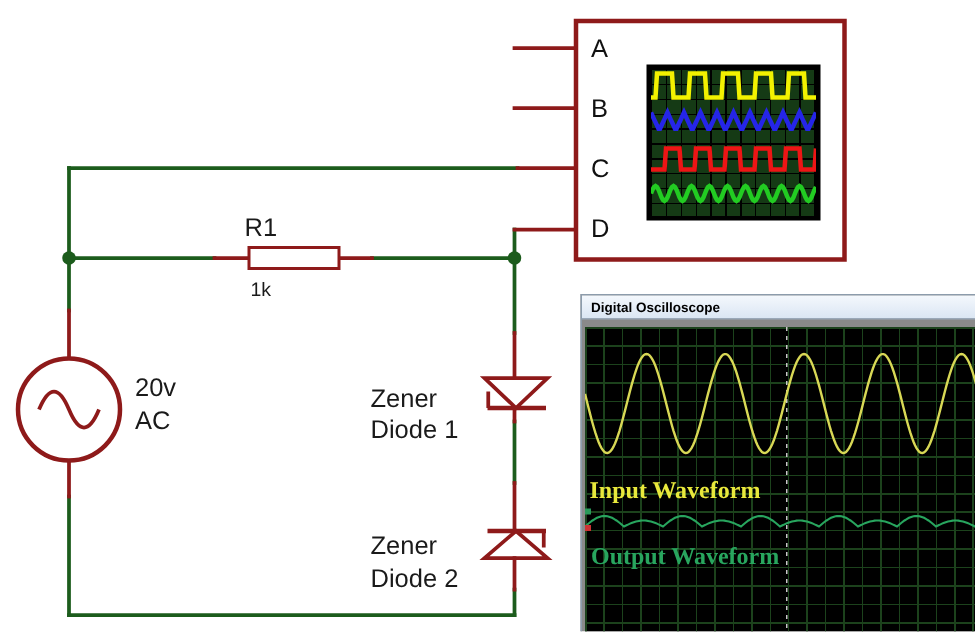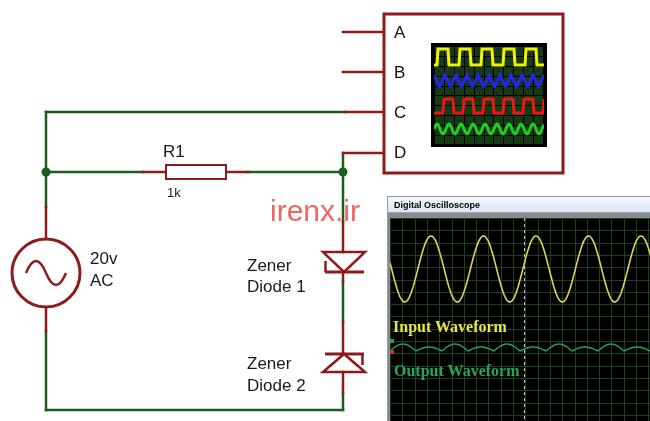--- a/index.html
+++ b/index.html
@@ -116,21 +116,20 @@
     <svg id="mini-waves" width="110" height="98" viewBox="0 0 110 98">
       <g>
           <polyline points="0.0,19.0 1.0,19.0 2.0,19.0 3.0,19.0 4.0,3.0 5.0,3.0 6.0,3.0 7.0,3.0 8.0,3.0 9.0,3.0 10.0,3.0 11.0,3.0 12.0,3.0 13.0,3.0 14.0,3.0 15.0,19.0 16.0,19.0 17.0,19.0 18.0,19.0 19.0,19.0 20.0,19.0 21.0,19.0 22.0,19.0 23.0,19.0 24.0,19.0 25.0,19.0 26.0,3.0 27.0,3.0 28.0,3.0 29.0,3.0 30.0,3.0 31.0,3.0 32.0,3.0 33.0,3.0 34.0,3.0 35.0,3.0 36.0,3.0 37.0,19.0 38.0,19.0 39.0,19.0 40.0,19.0 41.0,19.0 42.0,19.0 43.0,19.0 44.0,19.0 45.0,19.0 46.0,19.0 47.0,19.0 48.0,3.0 49.0,3.0 50.0,3.0 51.0,3.0 52.0,3.0 53.0,3.0 54.0,3.0 55.0,3.0 56.0,3.0 57.0,3.0 58.0,3.0 59.0,19.0 60.0,19.0 61.0,19.0 62.0,19.0 63.0,19.0 64.0,19.0 65.0,19.0 66.0,19.0 67.0,19.0 68.0,19.0 69.0,19.0 70.0,3.0 71.0,3.0 72.0,3.0 73.0,3.0 74.0,3.0 75.0,3.0 76.0,3.0 77.0,3.0 78.0,3.0 79.0,3.0 80.0,3.0 81.0,19.0 82.0,19.0 83.0,19.0 84.0,19.0 85.0,19.0 86.0,19.0 87.0,19.0 88.0,19.0 89.0,19.0 90.0,19.0 91.0,19.0 92.0,3.0 93.0,3.0 94.0,3.0 95.0,3.0 96.0,3.0 97.0,3.0 98.0,3.0 99.0,3.0 100.0,3.0 101.0,3.0 102.0,3.0 103.0,19.0 104.0,19.0 105.0,19.0 106.0,19.0 107.0,19.0 108.0,19.0 109.0,19.0 110.0,19.0" fill="none" stroke="#f2f200" stroke-width="3"></polyline>
           <polyline points="0.0,29.0 1.0,31.2 2.0,33.4 3.0,35.5 4.0,37.7 5.0,39.9 6.0,39.9 7.0,37.7 8.0,35.5 9.0,33.4 10.0,31.2 11.0,29.0 12.0,31.2 13.0,33.4 14.0,35.5 15.0,37.7 16.0,39.9 17.0,39.9 18.0,37.7 19.0,35.5 20.0,33.4 21.0,31.2 22.0,29.0 23.0,31.2 24.0,33.4 25.0,35.5 26.0,37.7 27.0,39.9 28.0,39.9 29.0,37.7 30.0,35.5 31.0,33.4 32.0,31.2 33.0,29.0 34.0,31.2 35.0,33.4 36.0,35.5 37.0,37.7 38.0,39.9 39.0,39.9 40.0,37.7 41.0,35.5 42.0,33.4 43.0,31.2 44.0,29.0 45.0,31.2 46.0,33.4 47.0,35.5 48.0,37.7 49.0,39.9 50.0,39.9 51.0,37.7 52.0,35.5 53.0,33.4 54.0,31.2 55.0,29.0 56.0,31.2 57.0,33.4 58.0,35.5 59.0,37.7 60.0,39.9 61.0,39.9 62.0,37.7 63.0,35.5 64.0,33.4 65.0,31.2 66.0,29.0 67.0,31.2 68.0,33.4 69.0,35.5 70.0,37.7 71.0,39.9 72.0,39.9 73.0,37.7 74.0,35.5 75.0,33.4 76.0,31.2 77.0,29.0 78.0,31.2 79.0,33.4 80.0,35.5 81.0,37.7 82.0,39.9 83.0,39.9 84.0,37.7 85.0,35.5 86.0,33.4 87.0,31.2 88.0,29.0 89.0,31.2 90.0,33.4 91.0,35.5 92.0,37.7 93.0,39.9 94.0,39.9 95.0,37.7 96.0,35.5 97.0,33.4 98.0,31.2 99.0,29.0 100.0,31.2 101.0,33.4 102.0,35.5 103.0,37.7 104.0,39.9 105.0,39.9 106.0,37.7 107.0,35.5 108.0,33.4 109.0,31.2 110.0,29.0" fill="none" stroke="#2525e8" stroke-width="3"></polyline>
           <polyline points="0.0,67.0 1.0,67.0 2.0,67.0 3.0,67.0 4.0,67.0 5.0,67.0 6.0,67.0 7.0,67.0 8.0,67.0 9.0,67.0 10.0,53.0 11.0,53.0 12.0,53.0 13.0,53.0 14.0,53.0 15.0,53.0 16.0,53.0 17.0,53.0 18.0,53.0 19.0,53.0 20.0,67.0 21.0,67.0 22.0,67.0 23.0,67.0 24.0,67.0 25.0,67.0 26.0,67.0 27.0,67.0 28.0,67.0 29.0,67.0 30.0,53.0 31.0,53.0 32.0,53.0 33.0,53.0 34.0,53.0 35.0,53.0 36.0,53.0 37.0,53.0 38.0,53.0 39.0,53.0 40.0,67.0 41.0,67.0 42.0,67.0 43.0,67.0 44.0,67.0 45.0,67.0 46.0,67.0 47.0,67.0 48.0,67.0 49.0,67.0 50.0,53.0 51.0,53.0 52.0,53.0 53.0,53.0 54.0,53.0 55.0,53.0 56.0,53.0 57.0,53.0 58.0,53.0 59.0,53.0 60.0,67.0 61.0,67.0 62.0,67.0 63.0,67.0 64.0,67.0 65.0,67.0 66.0,67.0 67.0,67.0 68.0,67.0 69.0,67.0 70.0,53.0 71.0,53.0 72.0,53.0 73.0,53.0 74.0,53.0 75.0,53.0 76.0,53.0 77.0,53.0 78.0,53.0 79.0,53.0 80.0,67.0 81.0,67.0 82.0,67.0 83.0,67.0 84.0,67.0 85.0,67.0 86.0,67.0 87.0,67.0 88.0,67.0 89.0,67.0 90.0,53.0 91.0,53.0 92.0,53.0 93.0,53.0 94.0,53.0 95.0,53.0 96.0,53.0 97.0,53.0 98.0,53.0 99.0,53.0 100.0,67.0 101.0,67.0 102.0,67.0 103.0,67.0 104.0,67.0 105.0,67.0 106.0,67.0 107.0,67.0 108.0,67.0 109.0,67.0 110.0,53.0" fill="none" stroke="#ee1515" stroke-width="3"></polyline>
           <polyline points="0.0,83.0 1.0,80.5 2.0,78.7 3.0,78.0 4.0,78.7 5.0,80.5 6.0,83.0 7.0,85.5 8.0,87.3 9.0,88.0 10.0,87.3 11.0,85.5 12.0,83.0 13.0,80.5 14.0,78.7 15.0,78.0 16.0,78.7 17.0,80.5 18.0,83.0 19.0,85.5 20.0,87.3 21.0,88.0 22.0,87.3 23.0,85.5 24.0,83.0 25.0,80.5 26.0,78.7 27.0,78.0 28.0,78.7 29.0,80.5 30.0,83.0 31.0,85.5 32.0,87.3 33.0,88.0 34.0,87.3 35.0,85.5 36.0,83.0 37.0,80.5 38.0,78.7 39.0,78.0 40.0,78.7 41.0,80.5 42.0,83.0 43.0,85.5 44.0,87.3 45.0,88.0 46.0,87.3 47.0,85.5 48.0,83.0 49.0,80.5 50.0,78.7 51.0,78.0 52.0,78.7 53.0,80.5 54.0,83.0 55.0,85.5 56.0,87.3 57.0,88.0 58.0,87.3 59.0,85.5 60.0,83.0 61.0,80.5 62.0,78.7 63.0,78.0 64.0,78.7 65.0,80.5 66.0,83.0 67.0,85.5 68.0,87.3 69.0,88.0 70.0,87.3 71.0,85.5 72.0,83.0 73.0,80.5 74.0,78.7 75.0,78.0 76.0,78.7 77.0,80.5 78.0,83.0 79.0,85.5 80.0,87.3 81.0,88.0 82.0,87.3 83.0,85.5 84.0,83.0 85.0,80.5 86.0,78.7 87.0,78.0 88.0,78.7 89.0,80.5 90.0,83.0 91.0,85.5 92.0,87.3 93.0,88.0 94.0,87.3 95.0,85.5 96.0,83.0 97.0,80.5 98.0,78.7 99.0,78.0 100.0,78.7 101.0,80.5 102.0,83.0 103.0,85.5 104.0,87.3 105.0,88.0 106.0,87.3 107.0,85.5 108.0,83.0 109.0,80.5 110.0,78.7" fill="none" stroke="#22cc22" stroke-width="3"></polyline>
         </g>
     </svg>
   </div>
 
-  <div id="watermark">irenx.ir</div>
 
   <div id="scope-window">
     <div id="scope-titlebar">Digital Oscilloscope</div>
     <div id="scope-screen">
       <div id="dashed-line"></div>
       <svg id="scope-traces-svg" width="264" height="207" viewBox="0 0 264 207">
         <g>
             <polyline points="0.0,44.6 1.0,48.5 2.0,52.5 3.0,56.4 4.0,60.3 5.0,64.0 6.0,67.5 7.0,70.8 8.0,73.8 9.0,76.5 10.0,78.8 11.0,80.7 12.0,82.2 13.0,83.3 14.0,83.9 15.0,84.0 16.0,83.6 17.0,82.8 18.0,81.5 19.0,79.8 20.0,77.7 21.0,75.2 22.0,72.3 23.0,69.2 24.0,65.8 25.0,62.1 26.0,58.3 27.0,54.4 28.0,50.5 29.0,46.6 30.0,42.7 31.0,38.9 32.0,35.4 33.0,32.0 34.0,28.9 35.0,26.1 36.0,23.7 37.0,21.7 38.0,20.1 39.0,18.9 40.0,18.2 41.0,18.0 42.0,18.2 43.0,18.9 44.0,20.1 45.0,21.7 46.0,23.7 47.0,26.1 48.0,28.9 49.0,32.0 50.0,35.4 51.0,38.9 52.0,42.7 53.0,46.6 54.0,50.5 55.0,54.4 56.0,58.3 57.0,62.1 58.0,65.8 59.0,69.2 60.0,72.3 61.0,75.2 62.0,77.7 63.0,79.8 64.0,81.5 65.0,82.8 66.0,83.6 67.0,84.0 68.0,83.9 69.0,83.3 70.0,82.2 71.0,80.7 72.0,78.8 73.0,76.5 74.0,73.8 75.0,70.8 76.0,67.5 77.0,64.0 78.0,60.3 79.0,56.4 80.0,52.5 81.0,48.5 82.0,44.6 83.0,40.8 84.0,37.1 85.0,33.7 86.0,30.4 87.0,27.5 88.0,24.9 89.0,22.7 90.0,20.9 91.0,19.5 92.0,18.5 93.0,18.1 94.0,18.1 95.0,18.5 96.0,19.5 97.0,20.9 98.0,22.7 99.0,24.9 100.0,27.5 101.0,30.4 102.0,33.7 103.0,37.1 104.0,40.8 105.0,44.6 106.0,48.5 107.0,52.5 108.0,56.4 109.0,60.3 110.0,64.0 111.0,67.5 112.0,70.8 113.0,73.8 114.0,76.5 115.0,78.8 116.0,80.7 117.0,82.2 118.0,83.3 119.0,83.9 120.0,84.0 121.0,83.6 122.0,82.8 123.0,81.5 124.0,79.8 125.0,77.7 126.0,75.2 127.0,72.3 128.0,69.2 129.0,65.8 130.0,62.1 131.0,58.3 132.0,54.4 133.0,50.5 134.0,46.6 135.0,42.7 136.0,38.9 137.0,35.4 138.0,32.0 139.0,28.9 140.0,26.1 141.0,23.7 142.0,21.7 143.0,20.1 144.0,18.9 145.0,18.2 146.0,18.0 147.0,18.2 148.0,18.9 149.0,20.1 150.0,21.7 151.0,23.7 152.0,26.1 153.0,28.9 154.0,32.0 155.0,35.4 156.0,38.9 157.0,42.7 158.0,46.6 159.0,50.5 160.0,54.4 161.0,58.3 162.0,62.1 163.0,65.8 164.0,69.2 165.0,72.3 166.0,75.2 167.0,77.7 168.0,79.8 169.0,81.5 170.0,82.8 171.0,83.6 172.0,84.0 173.0,83.9 174.0,83.3 175.0,82.2 176.0,80.7 177.0,78.8 178.0,76.5 179.0,73.8 180.0,70.8 181.0,67.5 182.0,64.0 183.0,60.3 184.0,56.4 185.0,52.5 186.0,48.5 187.0,44.6 188.0,40.8 189.0,37.1 190.0,33.7 191.0,30.4 192.0,27.5 193.0,24.9 194.0,22.7 195.0,20.9 196.0,19.5 197.0,18.5 198.0,18.1 199.0,18.1 200.0,18.5 201.0,19.5 202.0,20.9 203.0,22.7 204.0,24.9 205.0,27.5 206.0,30.4 207.0,33.7 208.0,37.1 209.0,40.8 210.0,44.6 211.0,48.5 212.0,52.5 213.0,56.4 214.0,60.3 215.0,64.0 216.0,67.5 217.0,70.8 218.0,73.8 219.0,76.5 220.0,78.8 221.0,80.7 222.0,82.2 223.0,83.3 224.0,83.9 225.0,84.0 226.0,83.6 227.0,82.8 228.0,81.5 229.0,79.8 230.0,77.7 231.0,75.2 232.0,72.3 233.0,69.2 234.0,65.8 235.0,62.1 236.0,58.3 237.0,54.4 238.0,50.5 239.0,46.6 240.0,42.7 241.0,38.9 242.0,35.4 243.0,32.0 244.0,28.9 245.0,26.1 246.0,23.7 247.0,21.7 248.0,20.1 249.0,18.9 250.0,18.2 251.0,18.0 252.0,18.2 253.0,18.9 254.0,20.1 255.0,21.7 256.0,23.7 257.0,26.1 258.0,28.9 259.0,32.0 260.0,35.4 261.0,38.9 262.0,42.7 263.0,46.6 264.0,50.5" fill="none" stroke="#d8d855" stroke-width="1.6"></polyline>
             <polyline points="0.0,133.0 1.0,132.2 2.0,131.3 3.0,130.5 4.0,129.7 5.0,129.0 6.0,128.4 7.0,127.8 8.0,127.2 9.0,126.8 10.0,126.5 11.0,126.2 12.0,126.1 13.0,126.0 14.0,126.1 15.0,126.2 16.0,126.5 17.0,126.8 18.0,127.2 19.0,127.8 20.0,128.4 21.0,129.0 22.0,129.7 23.0,130.5 24.0,131.3 25.0,132.2 26.0,133.0 27.0,132.5 28.0,132.0 29.0,131.6 30.0,131.1 31.0,130.7 32.0,130.3 33.0,130.0 34.0,129.7 35.0,129.5 36.0,129.3 37.0,129.1 38.0,129.0 39.0,129.0 40.0,129.0 41.0,129.1 42.0,129.3 43.0,129.5 44.0,129.7 45.0,130.0 46.0,130.3 47.0,130.7 48.0,131.1 49.0,131.6 50.0,132.0 51.0,132.5 52.0,133.0 53.0,132.2 54.0,131.3 55.0,130.5 56.0,129.7 57.0,129.0 58.0,128.4 59.0,127.8 60.0,127.2 61.0,126.8 62.0,126.5 63.0,126.2 64.0,126.1 65.0,126.0 66.0,126.1 67.0,126.2 68.0,126.5 69.0,126.8 70.0,127.2 71.0,127.8 72.0,128.4 73.0,129.0 74.0,129.7 75.0,130.5 76.0,131.3 77.0,132.2 78.0,133.0 79.0,132.5 80.0,132.0 81.0,131.6 82.0,131.1 83.0,130.7 84.0,130.3 85.0,130.0 86.0,129.7 87.0,129.5 88.0,129.3 89.0,129.1 90.0,129.0 91.0,129.0 92.0,129.0 93.0,129.1 94.0,129.3 95.0,129.5 96.0,129.7 97.0,130.0 98.0,130.3 99.0,130.7 100.0,131.1 101.0,131.6 102.0,132.0 103.0,132.5 104.0,133.0 105.0,132.2 106.0,131.3 107.0,130.5 108.0,129.7 109.0,129.0 110.0,128.4 111.0,127.8 112.0,127.2 113.0,126.8 114.0,126.5 115.0,126.2 116.0,126.1 117.0,126.0 118.0,126.1 119.0,126.2 120.0,126.5 121.0,126.8 122.0,127.2 123.0,127.8 124.0,128.4 125.0,129.0 126.0,129.7 127.0,130.5 128.0,131.3 129.0,132.2 130.0,133.0 131.0,132.5 132.0,132.0 133.0,131.6 134.0,131.1 135.0,130.7 136.0,130.3 137.0,130.0 138.0,129.7 139.0,129.5 140.0,129.3 141.0,129.1 142.0,129.0 143.0,129.0 144.0,129.0 145.0,129.1 146.0,129.3 147.0,129.5 148.0,129.7 149.0,130.0 150.0,130.3 151.0,130.7 152.0,131.1 153.0,131.6 154.0,132.0 155.0,132.5 156.0,133.0 157.0,132.2 158.0,131.3 159.0,130.5 160.0,129.7 161.0,129.0 162.0,128.4 163.0,127.8 164.0,127.2 165.0,126.8 166.0,126.5 167.0,126.2 168.0,126.1 169.0,126.0 170.0,126.1 171.0,126.2 172.0,126.5 173.0,126.8 174.0,127.2 175.0,127.8 176.0,128.4 177.0,129.0 178.0,129.7 179.0,130.5 180.0,131.3 181.0,132.2 182.0,133.0 183.0,132.5 184.0,132.0 185.0,131.6 186.0,131.1 187.0,130.7 188.0,130.3 189.0,130.0 190.0,129.7 191.0,129.5 192.0,129.3 193.0,129.1 194.0,129.0 195.0,129.0 196.0,129.0 197.0,129.1 198.0,129.3 199.0,129.5 200.0,129.7 201.0,130.0 202.0,130.3 203.0,130.7 204.0,131.1 205.0,131.6 206.0,132.0 207.0,132.5 208.0,133.0 209.0,132.2 210.0,131.3 211.0,130.5 212.0,129.7 213.0,129.0 214.0,128.4 215.0,127.8 216.0,127.2 217.0,126.8 218.0,126.5 219.0,126.2 220.0,126.1 221.0,126.0 222.0,126.1 223.0,126.2 224.0,126.5 225.0,126.8 226.0,127.2 227.0,127.8 228.0,128.4 229.0,129.0 230.0,129.7 231.0,130.5 232.0,131.3 233.0,132.2 234.0,133.0 235.0,132.5 236.0,132.0 237.0,131.6 238.0,131.1 239.0,130.7 240.0,130.3 241.0,130.0 242.0,129.7 243.0,129.5 244.0,129.3 245.0,129.1 246.0,129.0 247.0,129.0 248.0,129.0 249.0,129.1 250.0,129.3 251.0,129.5 252.0,129.7 253.0,130.0 254.0,130.3 255.0,130.7 256.0,131.1 257.0,131.6 258.0,132.0 259.0,132.5 260.0,133.0 261.0,132.2 262.0,131.3 263.0,130.5 264.0,129.7" fill="none" stroke="#28a55e" stroke-width="1.4"></polyline>
           </g>

